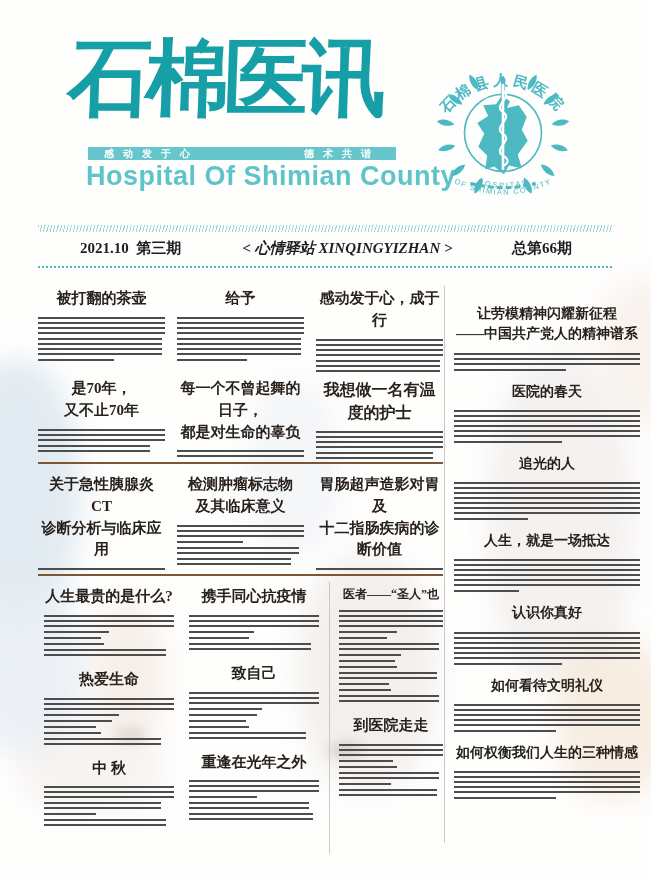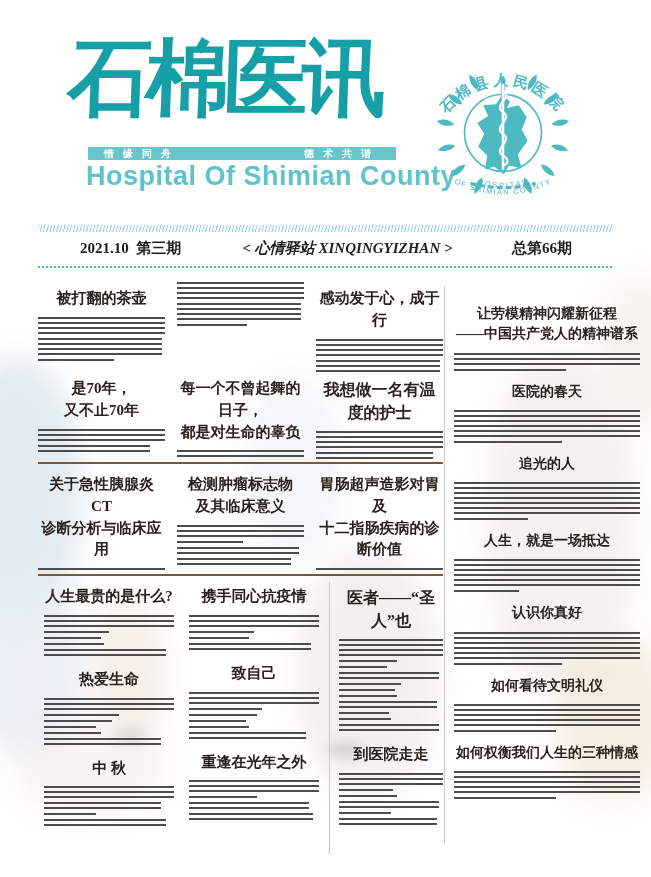--- a/index.html
+++ b/index.html
@@ -76,21 +76,21 @@
     <div class="ph ph7"></div>
     <div class="ph ph8"></div>
     <div class="ph ph9"></div>
     <div class="ph ph10"></div>
     <div class="ph ph11"></div>
     <div class="wash"></div>
   </div>
 
   <div class="callig">石棉医讯</div>
   <div class="tagbar">
-    <span>惜缘同舟</span>
+    <span>感动发于心</span>
     <span>德术共谐</span>
   </div>
   <div class="entitle">Hospital Of Shimian County</div>
 
   <div class="emblem">
     <svg width="150" height="170" viewBox="0 0 150 172">
       <defs>
         <path id="arcTop" d="M 6 110 A 70 70 0 0 1 144 110" fill="none"></path>
         <path id="arcB1" d="M 36 147 Q 75 164 114 147" fill="none"></path>
         <path id="arcB2" d="M 22 149 Q 75 176 128 149" fill="none"></path>
@@ -142,20 +142,21 @@
     <div class="row row1" id="row1">
         <div class="art">
           <div class="atitle">被打翻的茶壶</div>
           <div class="abody">
             <div class="gk" style="height: 18px; width: 100%;"></div>
             <div class="gk" style="height: 18px; width: 98%;"></div>
             <div class="gk" style="height: 3px; width: 60%;"></div>
           </div>
         </div>
         <div class="art">
+          <div class="atitle">给予</div>
           <div class="abody">
             <div class="gk" style="height: 18px; width: 100%;"></div>
             <div class="gk" style="height: 18px; width: 98%;"></div>
             <div class="gk" style="height: 3px; width: 55%;"></div>
           </div>
         </div>
         <div class="art">
           <div class="atitle">感动发于心，成于行</div>
           <div class="abody">
             <div class="gk" style="height: 18px; width: 100%;"></div>
@@ -275,21 +276,21 @@
               <div class="gk" style="height: 13px; width: 100%;"></div>
               <div class="gk" style="height: 3px; width: 52%;"></div>
               <div class="gk" style="height: 8px; width: 92%;"></div>
               <div class="gk" style="height: 8px; width: 95%;"></div>
             </div>
           </div>
         </div>
       <div class="bdiv"></div>
       <div class="bcol3" id="bcol3">
           <div class="art">
-            <div class="atitle" style="font-size: 16px;">医者——“圣人”也</div>
+            <div class="atitle" style="font-size: 12px;">医者——“圣人”也</div>
             <div class="abody">
               <div class="gk" style="height: 18px; width: 100%;"></div>
               <div class="gk" style="height: 3px; width: 56%;"></div>
               <div class="gk" style="height: 3px; width: 46%;"></div>
               <div class="gk" style="height: 8px; width: 96%;"></div>
               <div class="gk" style="height: 3px; width: 60%;"></div>
               <div class="gk" style="height: 3px; width: 54%;"></div>
               <div class="gk" style="height: 3px; width: 56%;"></div>
               <div class="gk" style="height: 8px; width: 94%;"></div>
               <div class="gk" style="height: 3px; width: 48%;"></div>

